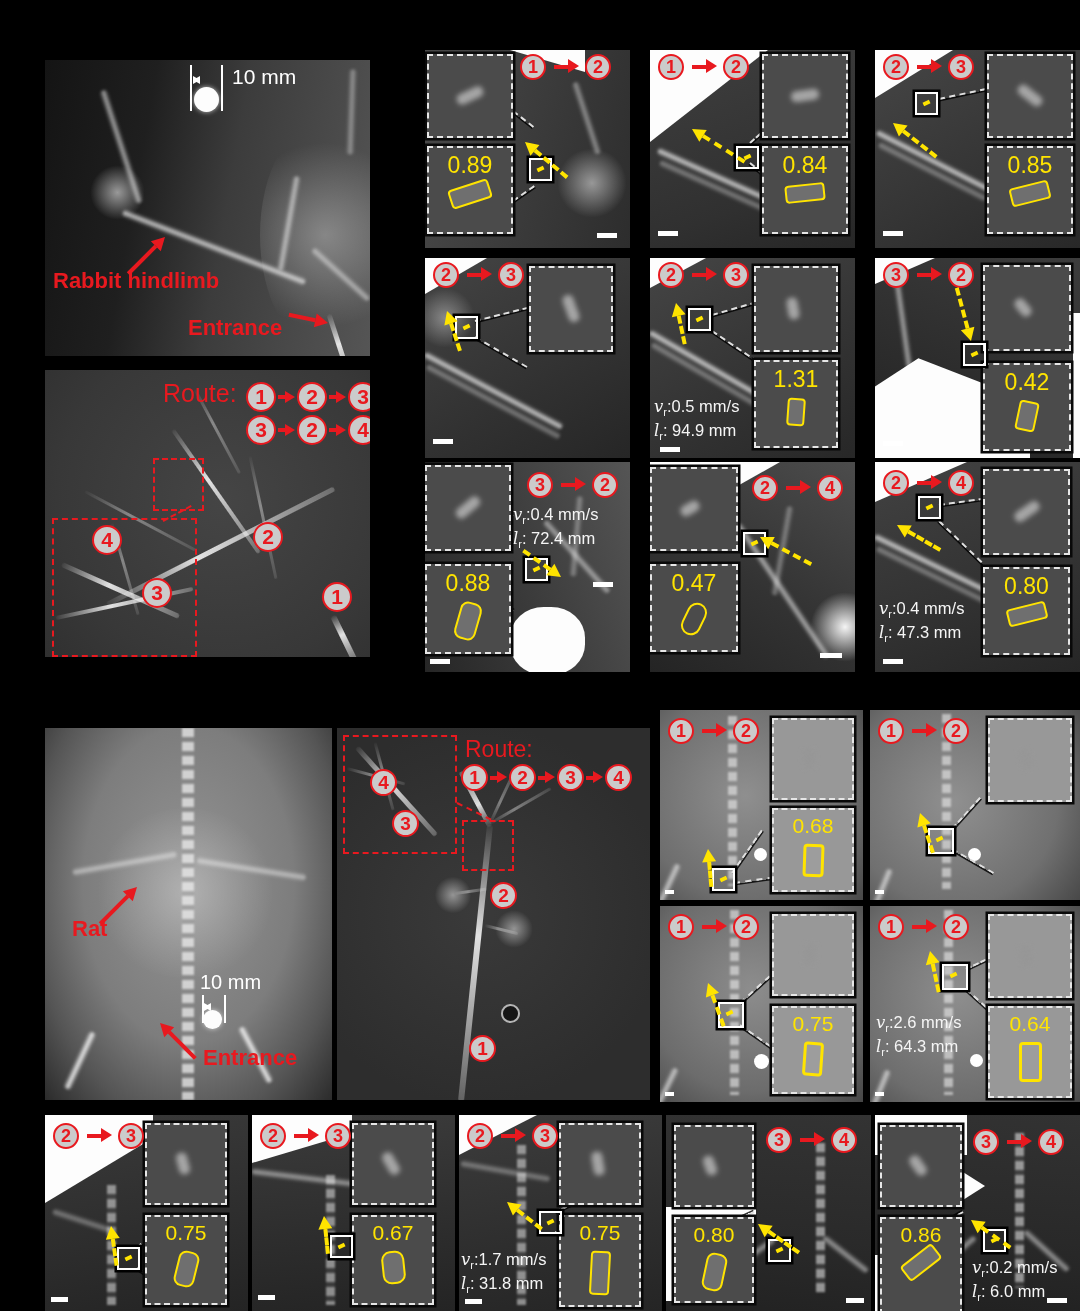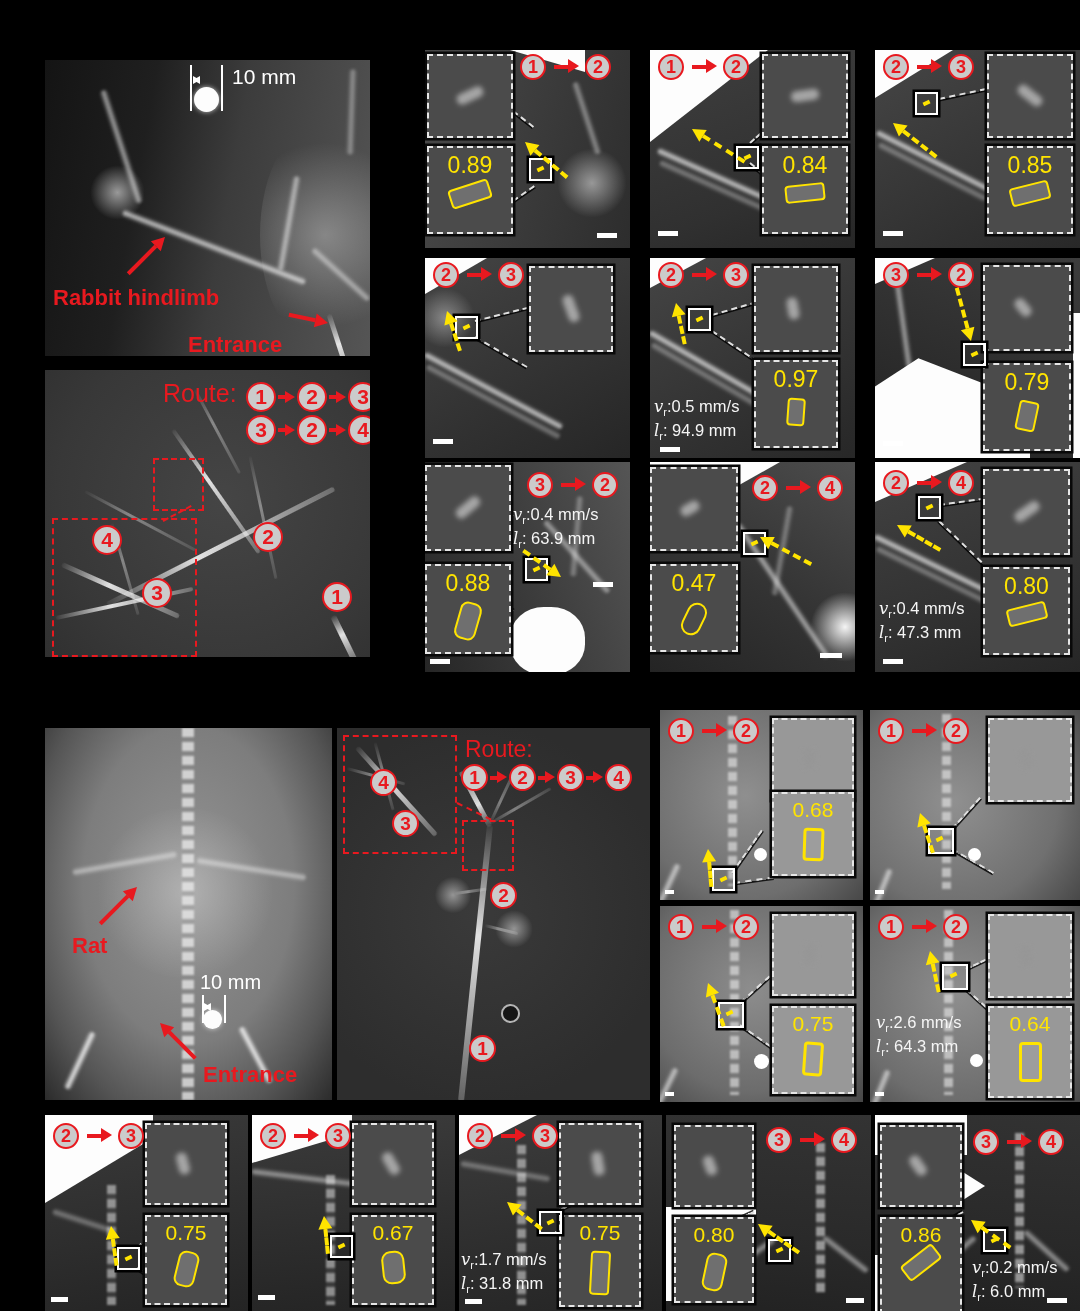--- a/index.html
+++ b/index.html
@@ -60,21 +60,21 @@
         border-right:13px solid var(--yel);flex:none;}
   .yarrow .shaft{flex:1;border-top:4.5px dashed var(--yel);height:0;}
   .parrow .head{width:0;height:0;border-top:7px solid transparent;border-bottom:7px solid transparent;
         border-right:13px solid var(--red);flex:none;}
   .parrow .shaft{flex:1;border-top:4.5px solid var(--red);height:0;}
 
   .sbar{position:absolute;height:5px;width:22px;background:#fff;z-index:6;}
   .metrics{position:absolute;color:#f5f5f5;font-size:16.5px;line-height:1.32;z-index:6;white-space:nowrap;}
   .metrics sub{font-size:11px;}
   .msym{font-family:"DejaVu Serif",serif;font-style:italic;}
-  .rlabel{position:absolute;color:var(--red);font-weight:bold;font-size:22px;z-index:6;white-space:nowrap;margin-top:17px;}
+  .rlabel{position:absolute;color:var(--red);font-weight:bold;font-size:22px;z-index:6;white-space:nowrap;}
   .rword{position:absolute;color:var(--red);font-weight:normal;z-index:6;}
   .wlabel{position:absolute;color:#fff;font-size:21px;white-space:nowrap;z-index:6;}
   .scalegrp{position:absolute;z-index:6;}
   .scalegrp i{position:absolute;display:block;}
   .tick{width:2px;height:46px;background:#fff;top:0;}
   .ball{border-radius:50%;background:#fdfdfd;box-shadow:0 0 5px rgba(255,255,255,.7);}
   .dblarrow{position:absolute;display:flex;align-items:center;height:10px;}
   .dblarrow .sh{flex:1;height:2px;background:#fff;}
   .dblarrow .ah{width:0;height:0;border-top:4.5px solid transparent;border-bottom:4.5px solid transparent;flex:none;}
   .dblarrow .ah.l{border-right:7px solid #fff;}
@@ -281,21 +281,21 @@
       <span class="cnum">2</span>
         <span class="rarr"></span>
       <span class="cnum">3</span>
     </div>
     <div class="conn" style="left:62px;top:56px;width:46px;transform:rotate(-16deg)"></div>
     <div class="conn" style="left:62px;top:72px;width:55px;transform:rotate(34deg)"></div>
     <div class="inset" style="left:104px;top:8px;width:84px;height:86px">
         <div class="zoombot" style="transform:rotate(80deg);width:22px"></div>
       </div>
     <div class="inset corr" style="left:104px;top:102px;width:84px;height:88px">
-      <div class="cval">0.97</div>
+      <div class="cval">1.31</div>
       <div class="oshape" style="width:14px;height:24px;transform:rotate(4deg)"></div>
     </div>
     <div class="tbox" style="left:38px;top:50px"></div>
     <div class="yarrow" style="left:26px;top:38px;width:42px;transform:rotate(78deg)">
         <i class="head"></i>
         <i class="shaft"></i>
       </div>
     <div class="metrics" style="left:4px;top:138px">
       <div class="mline"><span class="msym">v</span><sub>r</sub><span>:0.5 mm/s</span></div>
       <div class="mline"><span class="msym">l</span><sub>r</sub><span>: 94.9 mm</span></div>
@@ -315,21 +315,21 @@
       <span class="cnum">3</span>
         <span class="rarr"></span>
       <span class="cnum">2</span>
     </div>
     <div class="conn" style="left:108px;top:78px;width:26px;transform:rotate(-28deg)"></div>
     <div class="conn" style="left:108px;top:112px;width:26px;transform:rotate(30deg)"></div>
     <div class="inset" style="left:108px;top:7px;width:88px;height:86px">
         <div class="zoombot" style="transform:rotate(50deg);width:20px"></div>
       </div>
     <div class="inset corr" style="left:108px;top:105px;width:88px;height:88px">
-      <div class="cval">0.79</div>
+      <div class="cval">0.42</div>
       <div class="oshape" style="width:16px;height:26px;transform:rotate(12deg)"></div>
     </div>
     <div class="tbox" style="left:88px;top:85px"></div>
     <div class="yarrow" style="left:96px;top:76px;width:55px;transform:rotate(-105deg)">
         <i class="head"></i>
         <i class="shaft"></i>
       </div>
     <div class="sbar" style="left:8px;bottom:12px;width:20px"></div>
   </div>
 
@@ -340,21 +340,21 @@
       <div class="bone" style="left:120px;top:55px;width:95px;transform:rotate(48deg);opacity:.7"></div>
       <div class="bone" style="left:155px;top:30px;width:80px;transform:rotate(95deg);opacity:.5"></div>
     </div>
     <div class="route" style="left:102px;top:10px">
       <span class="cnum">3</span>
         <span class="rarr"></span>
       <span class="cnum">2</span>
     </div>
     <div class="metrics" style="left:88px;top:42px">
       <div class="mline"><span class="msym">v</span><sub>r</sub><span>:0.4 mm/s</span></div>
-      <div class="mline"><span class="msym">l</span><sub>r</sub><span>: 63.9 mm</span></div>
+      <div class="mline"><span class="msym">l</span><sub>r</sub><span>: 72.4 mm</span></div>
     </div>
     <div class="conn" style="left:88px;top:52px;width:20px;transform:rotate(140deg)"></div>
     <div class="conn" style="left:88px;top:148px;width:20px;transform:rotate(-140deg)"></div>
     <div class="inset" style="left:0;top:3px;width:86px;height:86px">
         <div class="zoombot" style="transform:rotate(-40deg)"></div>
       </div>
     <div class="inset corr" style="left:0;top:102px;width:86px;height:90px">
       <div class="cval">0.88</div>
       <div class="oshape" style="width:18px;height:34px;transform:rotate(16deg);border-radius:8px"></div>
     </div>
@@ -509,21 +509,21 @@
     <div class="route" style="left:8px;top:8px">
       <span class="cnum">1</span>
         <span class="rarr"></span>
       <span class="cnum">2</span>
     </div>
     <div class="conn" style="left:72px;top:162px;width:52px;transform:rotate(-55deg)"></div>
     <div class="conn" style="left:74px;top:172px;width:40px;transform:rotate(-8deg)"></div>
     <div class="inset lt" style="left:112px;top:8px;width:82px;height:82px">
         <div class="zoombot" style="transform:rotate(85deg);width:20px"></div>
       </div>
-    <div class="inset lt corr" style="left:112px;top:82px;width:82px;height:84px">
+    <div class="inset lt corr" style="left:112px;top:98px;width:82px;height:84px">
       <div class="cval" style="font-size:21px">0.68</div>
       <div class="oshape" style="width:15px;height:27px;transform:rotate(2deg);border-width:3px"></div>
     </div>
     <div class="tbox" style="left:52px;top:158px"></div>
     <div class="yarrow" style="left:48px;top:132px;width:38px;transform:rotate(85deg)">
         <i class="head"></i>
         <i class="shaft"></i>
       </div>
     <div class="sbar" style="left:5px;top:180px;width:9px;height:4px"></div>
   </div>

